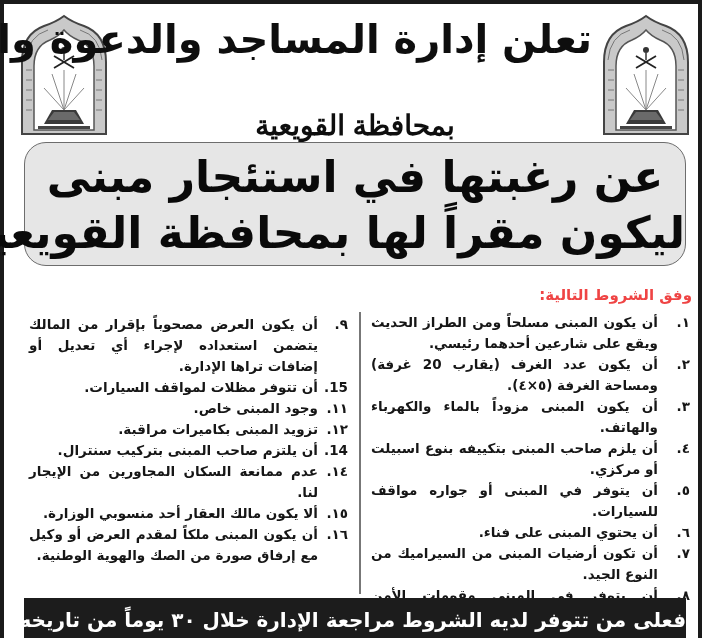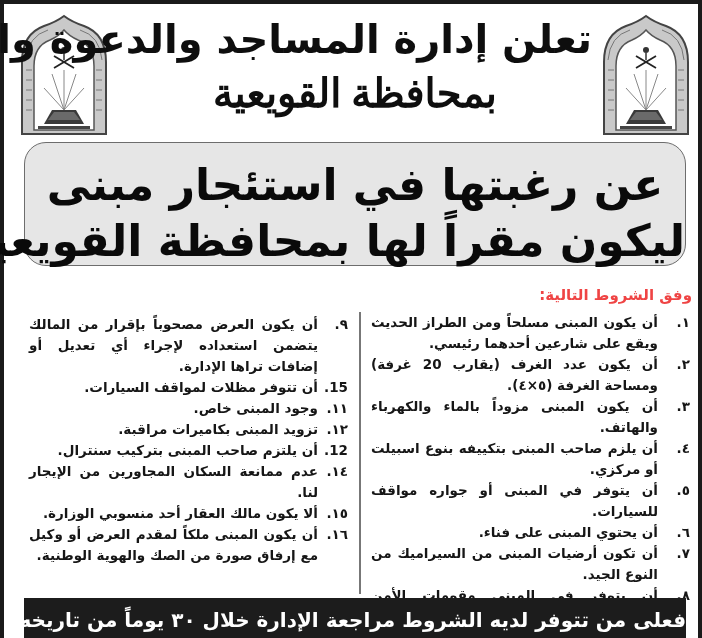--- a/index.html
+++ b/index.html
@@ -21,29 +21,29 @@
     .logo svg { width: 100%; height: 100%; display: block; }
 
     .title-block {
       position: absolute; left: 110px; right: 110px; top: 4px; text-align: center; direction: rtl;
     }
     .title-line1 {
       font-family: "DejaVu Sans", sans-serif; font-weight: bold; font-size: 40px; line-height: 54px;
       color: #0e0e0e; letter-spacing: -0.5px; white-space: nowrap;
     }
     .title-line2 {
-      font-family: Liberation Serif, serif; font-weight: bold; font-size: 40px; line-height: 56px;
-      color: #0e0e0e; white-space: nowrap;
+      font-family: Liberation Sans, sans-serif; font-weight: bold; font-size: 28px; line-height: 56px;
+      color: #0e0e0e; white-space: nowrap; margin-top: 32px;
     }
 
     
     .banner {
       position: absolute; left: 20px; top: 138px; width: 662px; height: 124px;
       background: #e6e6e6; border: 1.5px solid #6d6d6d; border-radius: 22px;
-      text-align: center; direction: rtl; padding-top: 14px;
+      text-align: center; direction: rtl; padding-top: 6px;
     }
     .banner-line {
       font-family: "DejaVu Sans", sans-serif; font-weight: bold; font-size: 44px; line-height: 56px;
       color: #0a0a0a; white-space: nowrap;
     }
 
     
     .conditions { position: absolute; left: 4px; top: 280px; width: 694px; height: 310px; direction: rtl; }
     .cond-heading {
       position: absolute; right: 10px; top: 2px;
@@ -209,21 +209,21 @@
       </div>
       <div class="cond-item">
         <span class="cond-num">١١.</span>
         <span class="cond-text">وجود المبنى خاص.</span>
       </div>
       <div class="cond-item">
         <span class="cond-num">١٢.</span>
         <span class="cond-text">تزويد المبنى بكاميرات مراقبة.</span>
       </div>
       <div class="cond-item">
-        <span class="cond-num">12.</span>
+        <span class="cond-num">14.</span>
         <span class="cond-text">أن يلتزم صاحب المبنى بتركيب سنترال.</span>
       </div>
       <div class="cond-item">
         <span class="cond-num">١٤.</span>
         <span class="cond-text">عدم ممانعة السكان المجاورين من الإيجار لنا.</span>
       </div>
       <div class="cond-item">
         <span class="cond-num">١٥.</span>
         <span class="cond-text">ألا يكون مالك العقار أحد منسوبي الوزارة.</span>
       </div>

